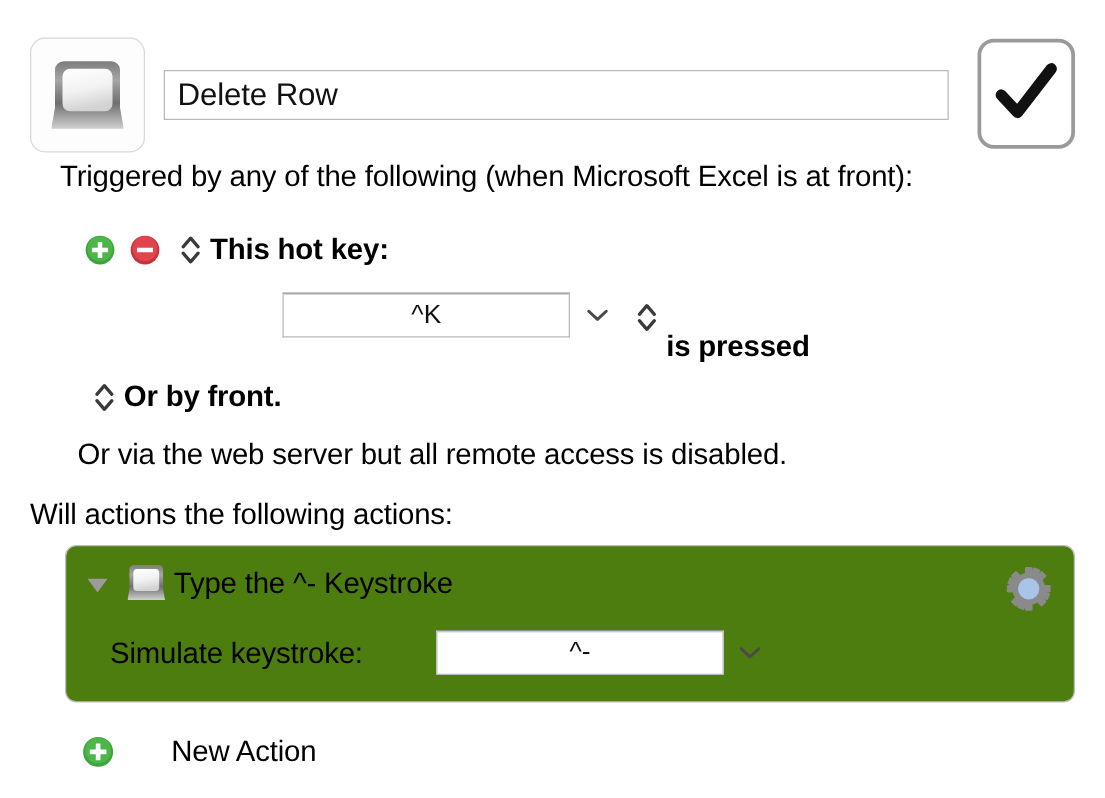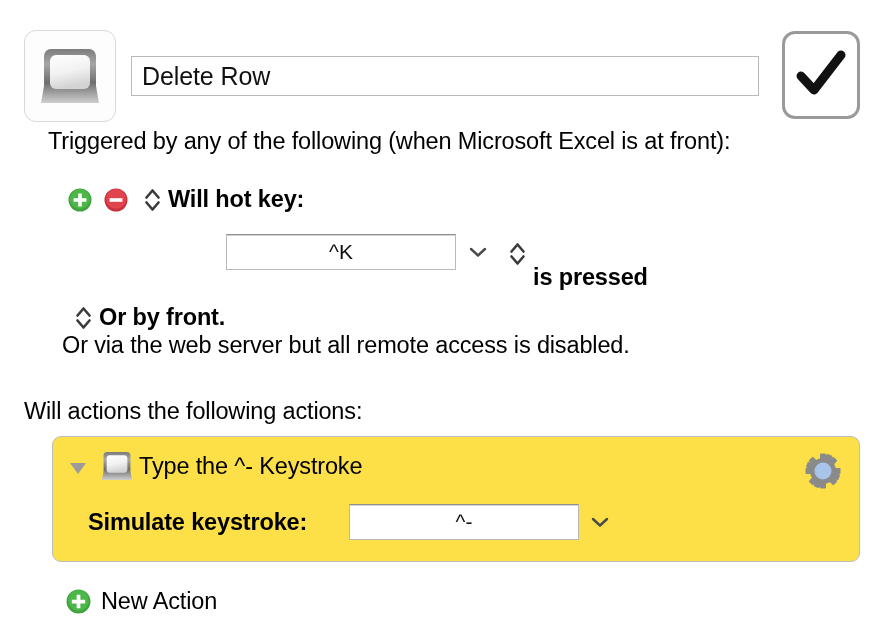--- a/index.html
+++ b/index.html
@@ -87,21 +87,21 @@
     font-size: 23.5px;
     white-space: nowrap;
     letter-spacing: -0.15px;
   }
   .line.bold { font-weight: bold; }
 
   .trigger-heading { left: 24px; top: 128px; margin-left: 24px; }
   .hotkey-label    { left: 168px; top: 186px; }
   .is-pressed      { left: 533px; top: 240px; margin-top: 24px; }
   .script-label    { left: 99px; top: 304px; }
-  .webserver-line  { left: 62px; top: 332px; }
+  .webserver-line  { left: 62px; top: 350px; }
   .actions-heading { left: 24px; top: 398px; }
 
   
   .circle-btn {
     position: absolute;
     width: 24px;
     height: 24px;
     border-radius: 50%;
     box-sizing: border-box;
   }
@@ -157,21 +157,21 @@
   .chev-hotkey    { left: 467px; top: 245px; }
   .chev-keystroke { left: 589px; top: 515px; }
 
   
   .action-panel {
     position: absolute;
     left: 52px;
     top: 436px;
     width: 808px;
     height: 126px;
-    background: #fde047;
+    background: #4d7c0f;
     border: 1px solid #bdbdbd;
     border-radius: 9px;
     box-sizing: border-box;
   }
   .disclosure-triangle {
     position: absolute;
     left: 16px;
     top: 24px;
     width: 18px;
     height: 14px;
@@ -205,31 +205,31 @@
   }
   .gear-icon svg { display: block; }
 
   .simulate-label {
     position: absolute;
     left: 35px;
     top: 72px;
     font-size: 23.5px;
     white-space: nowrap;
     letter-spacing: -0.15px;
-    font-weight: bold;
   }
 
   
   .new-action-row {
     position: absolute;
     left: 66px;
     top: 586px;
     height: 30px;
     display: flex;
     align-items: center;
+    gap: 36px;
   }
   .new-action-row .circle-inline {
     width: 25px;
     height: 25px;
     margin-right: 10px;
   }
   .new-action-row .circle-inline svg { display: block; }
   .new-action-label {
     font-size: 23.5px;
     letter-spacing: -0.15px;
@@ -292,21 +292,21 @@
   </svg>
 </div>
 
 <div class="stepper stepper-hotkey">
   <svg width="17" height="26" viewBox="0 0 17 26">
     <path d="M2.5 10.5 L8.5 3.5 L14.5 10.5" fill="none" stroke="#3a3a3a" stroke-width="2.6" stroke-linecap="round" stroke-linejoin="round"></path>
     <path d="M2.5 15.5 L8.5 22.5 L14.5 15.5" fill="none" stroke="#3a3a3a" stroke-width="2.6" stroke-linecap="round" stroke-linejoin="round"></path>
   </svg>
 </div>
 
-<div class="line bold hotkey-label">Will hot key:</div>
+<div class="line bold hotkey-label">This hot key:</div>
 
 <div class="combo-field combo-hotkey">
   <span>^K</span>
 </div>
 
 <div class="chevron-down chev-hotkey">
   <svg width="22" height="14" viewBox="0 0 22 14">
     <path d="M4 4 L11 10.5 L18 4" fill="none" stroke="#4a4a4a" stroke-width="2.4" stroke-linecap="round" stroke-linejoin="round"></path>
   </svg>
 </div>

